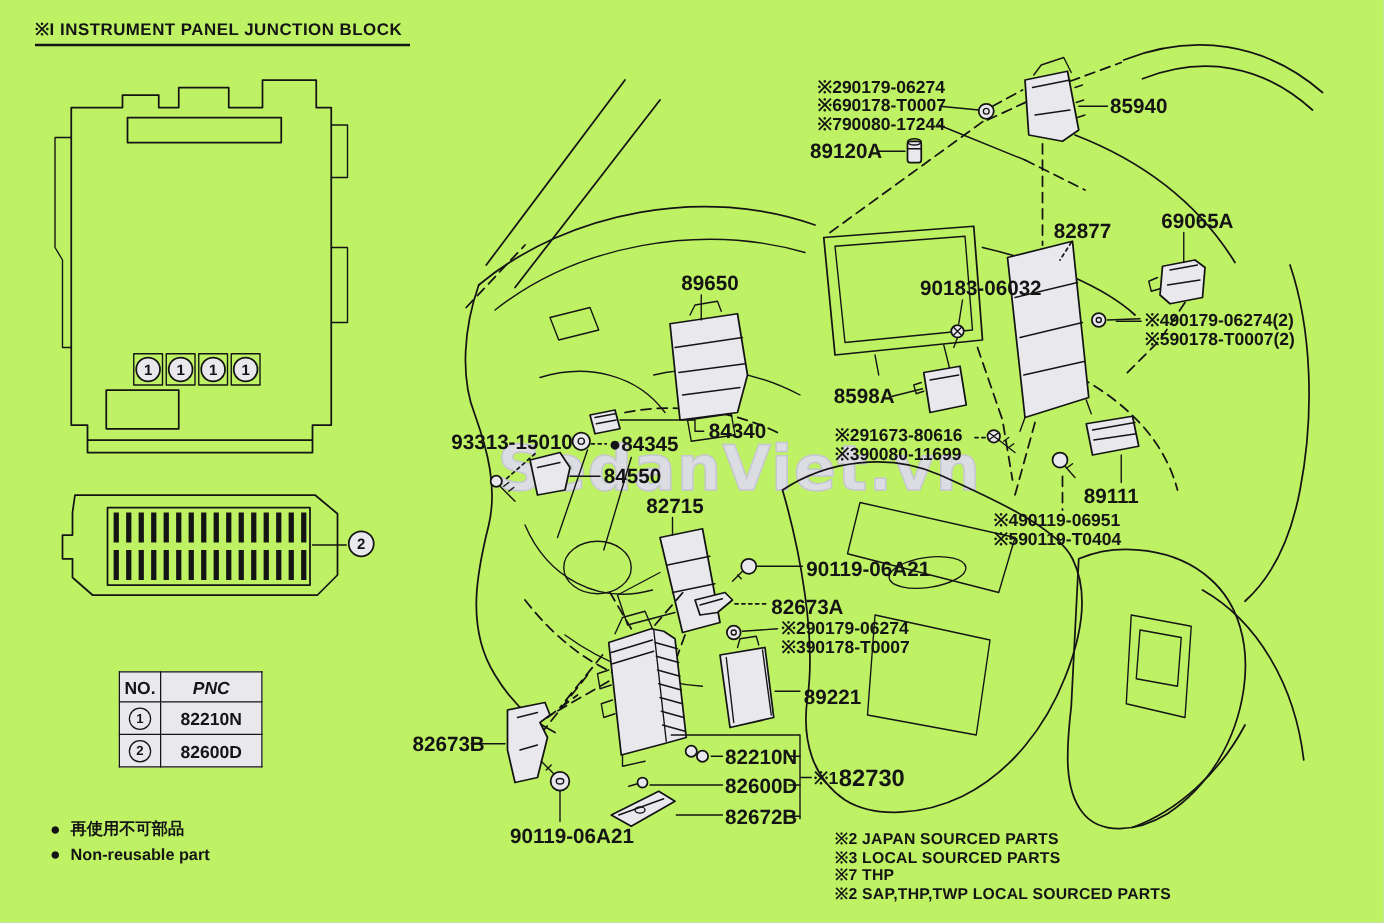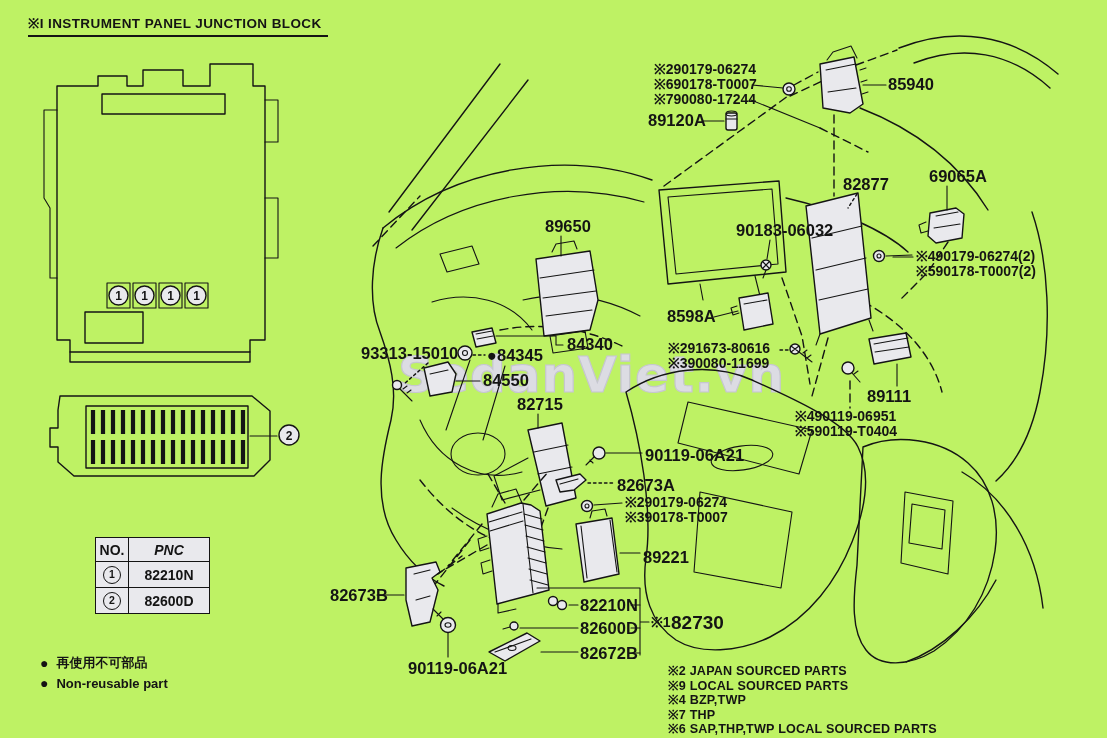--- a/index.html
+++ b/index.html
@@ -334,19 +334,18 @@
       <span>再使用不可部品</span>
     </div>
     <div class="legend-row">
       <span class="bullet">●</span>
       <span>Non-reusable part</span>
     </div>
   </div>
 
   <div class="notes">
     <div>※2 JAPAN SOURCED PARTS</div>
-    <div>※9 LOCAL SOURCED PARTS</div>
-    <div>※4 BZP,TWP</div>
+    <div>※3 LOCAL SOURCED PARTS</div>
     <div>※7 THP</div>
-    <div>※6 SAP,THP,TWP LOCAL SOURCED PARTS</div>
+    <div>※2 SAP,THP,TWP LOCAL SOURCED PARTS</div>
   </div>
 
 </div>
 
 </body></html>

